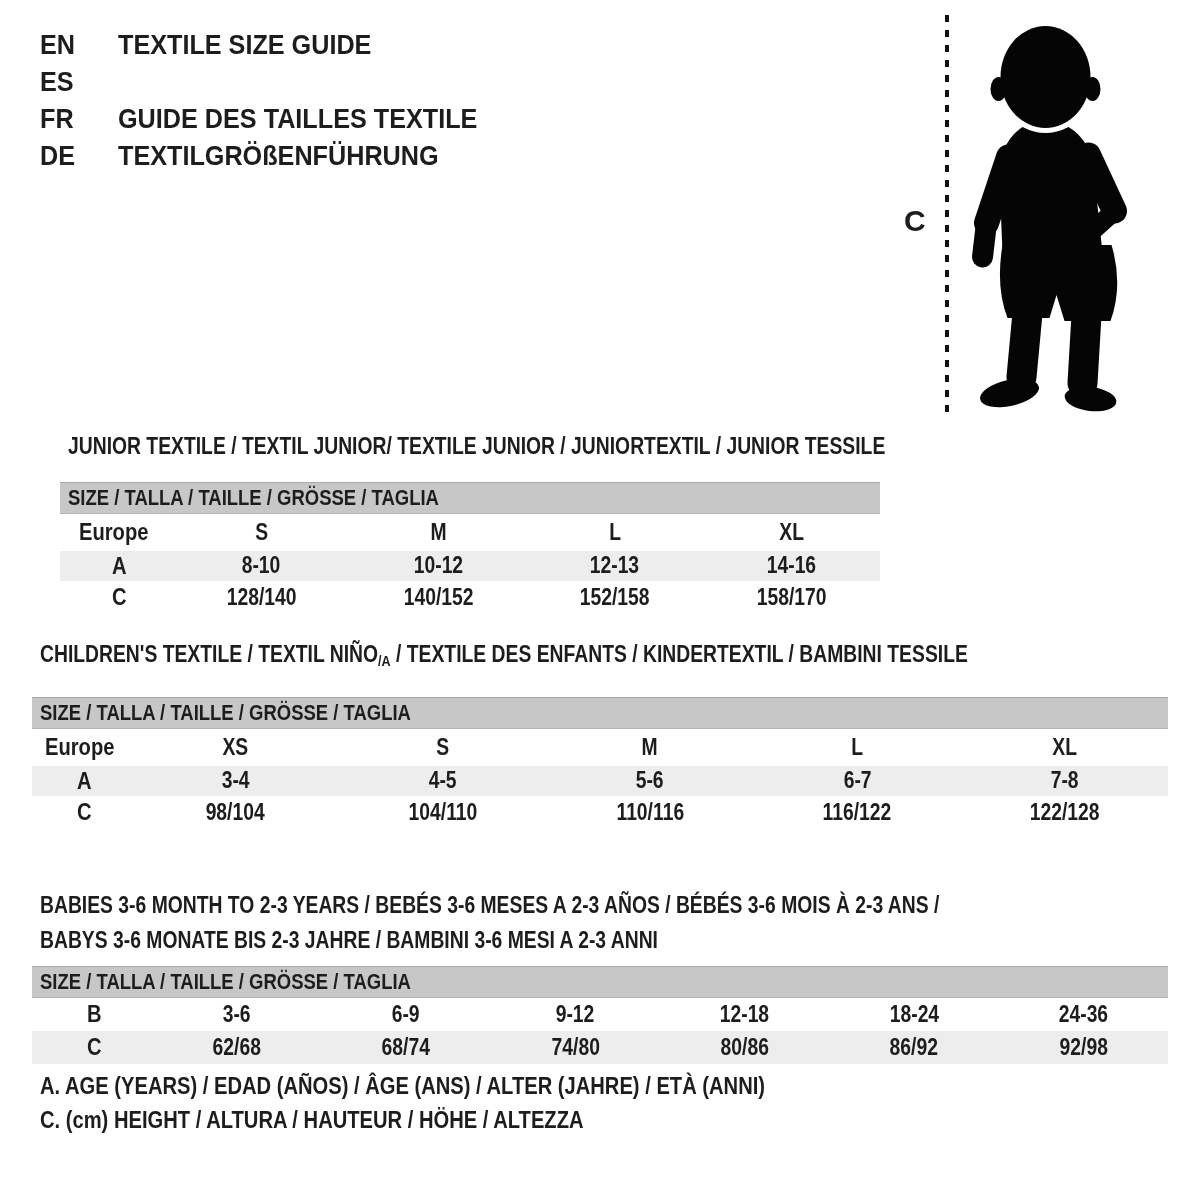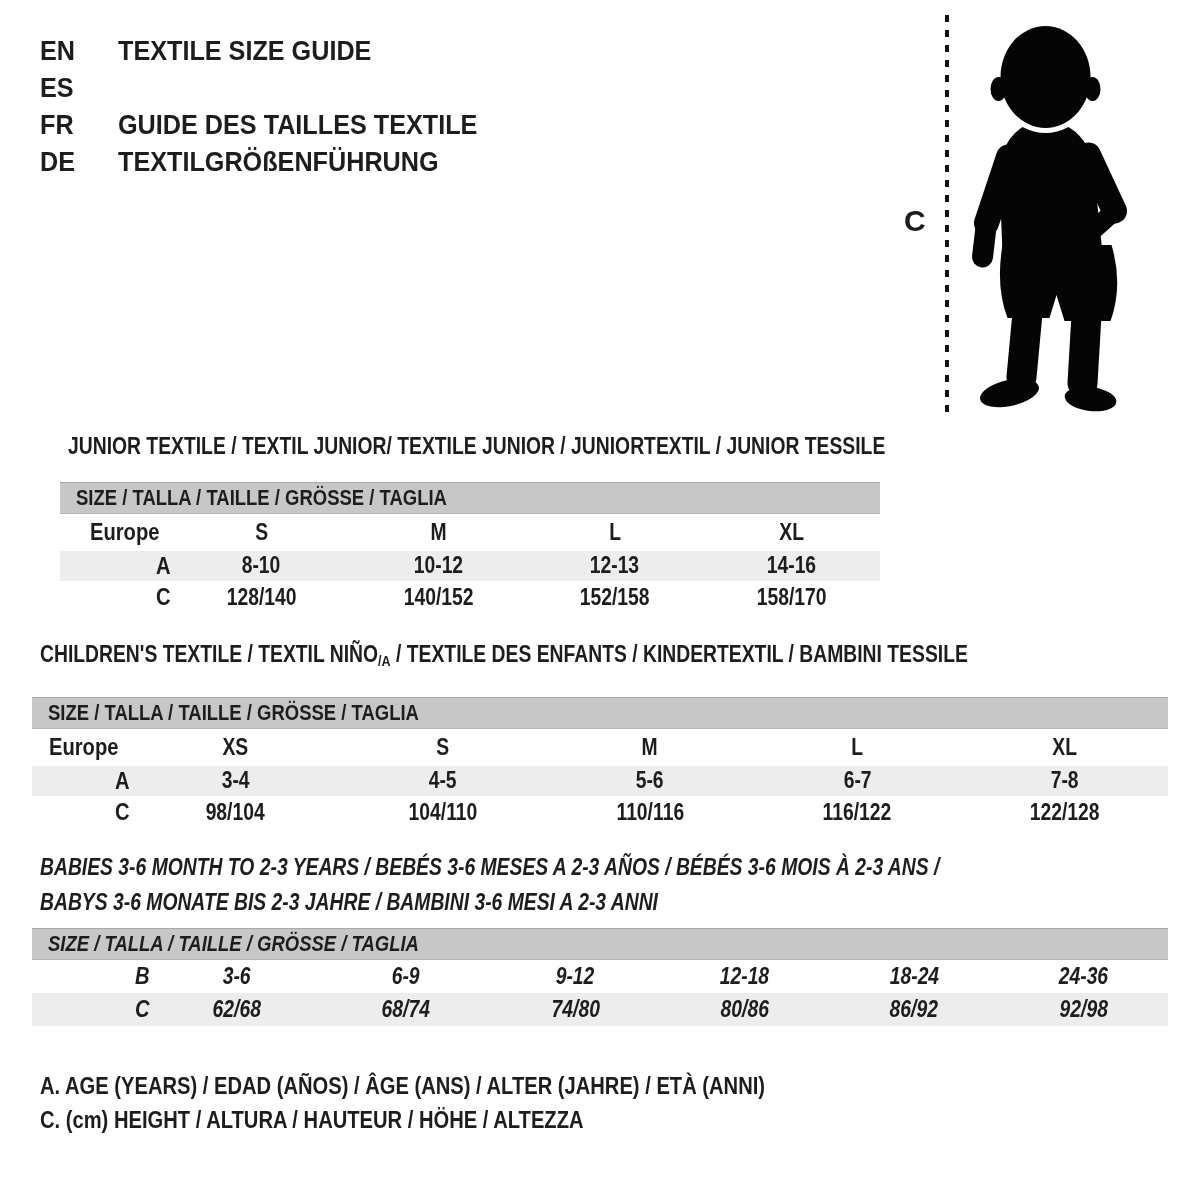--- a/index.html
+++ b/index.html
@@ -6,47 +6,47 @@
   .page{
     position:relative;width:1200px;height:1200px;background:#ffffff;
     font-family:"Liberation Sans",sans-serif;font-weight:bold;color:#1d1d1d;
     overflow:hidden;
   }
   
   .t{display:inline-block;transform:scaleX(.84);transform-origin:50% 50%;white-space:nowrap;}
   .tl{display:inline-block;transform:scaleX(.84);transform-origin:0 50%;white-space:nowrap;}
 
   
-  .langs{position:absolute;left:40px;top:32px;}
+  .langs{position:absolute;left:40px;top:26px;}
   .lang-row{display:flex;height:37px;align-items:center;font-size:28px;}
   .lang-code{width:78px;}
   .langs .tl{transform:scaleX(.9);}
 
   
   .figure{position:absolute;left:898px;top:10px;width:262px;height:412px;}
   .dash{position:absolute;left:46px;top:5px;width:8px;height:400px;}
   .c-label{position:absolute;left:6px;top:194px;font-size:30px;}
   .silhouette{position:absolute;left:62px;top:5px;width:190px;height:400px;}
 
   
   .sec{position:absolute;left:32px;}
   #sec-junior{top:434px;width:820px;margin-left:28px;}
   #sec-children{top:642px;width:1136px;}
-  #sec-babies{top:850px;width:1136px;font-style:italic;}
+  #sec-babies{top:888px;width:1136px;}
   .sec-title{font-size:23px;line-height:24px;padding-left:8px;}
   #sec-babies .sec-title{line-height:35px;}
   .sub{font-size:15px;vertical-align:-4px;}
 
   table{border-collapse:collapse;table-layout:fixed;width:100%;}
   #sec-junior table,#sec-children table{margin-top:24px;}
   #sec-babies table{margin-top:8px;}
   td{text-align:center;font-size:23px;padding:0;vertical-align:middle;}
-  td.lbl{text-align:right;padding-left:8px;}
+  td.lbl{text-align:center;padding-left:8px;}
   tr.bar td{
-    background:#c7c7c7;text-align:left;padding-left:16px;height:30px;font-size:22px;
+    background:#c7c7c7;text-align:left;padding-left:8px;height:30px;font-size:22px;
     border-top:1px solid #a9a9a9;border-bottom:1px solid #b5b5b5;
   }
   tr.sizes{height:37px;font-size:24px;}
   tr.sizes td.lbl, td.lbl{font-size:24px;}
   tr.stripe{background:#ededed;}
   tr.ra{height:30px;}
   tr.rc{height:33px;}
   tr.rb{height:33px;}
 
   

